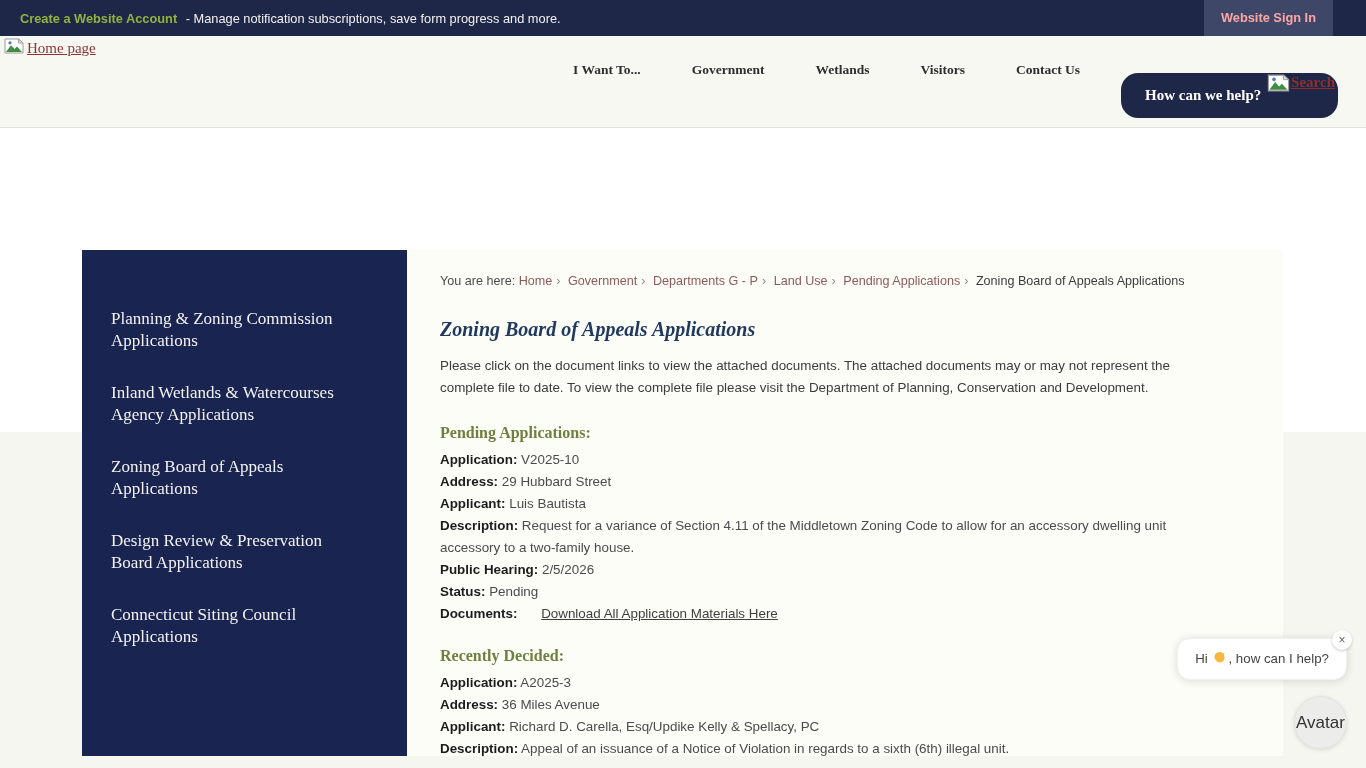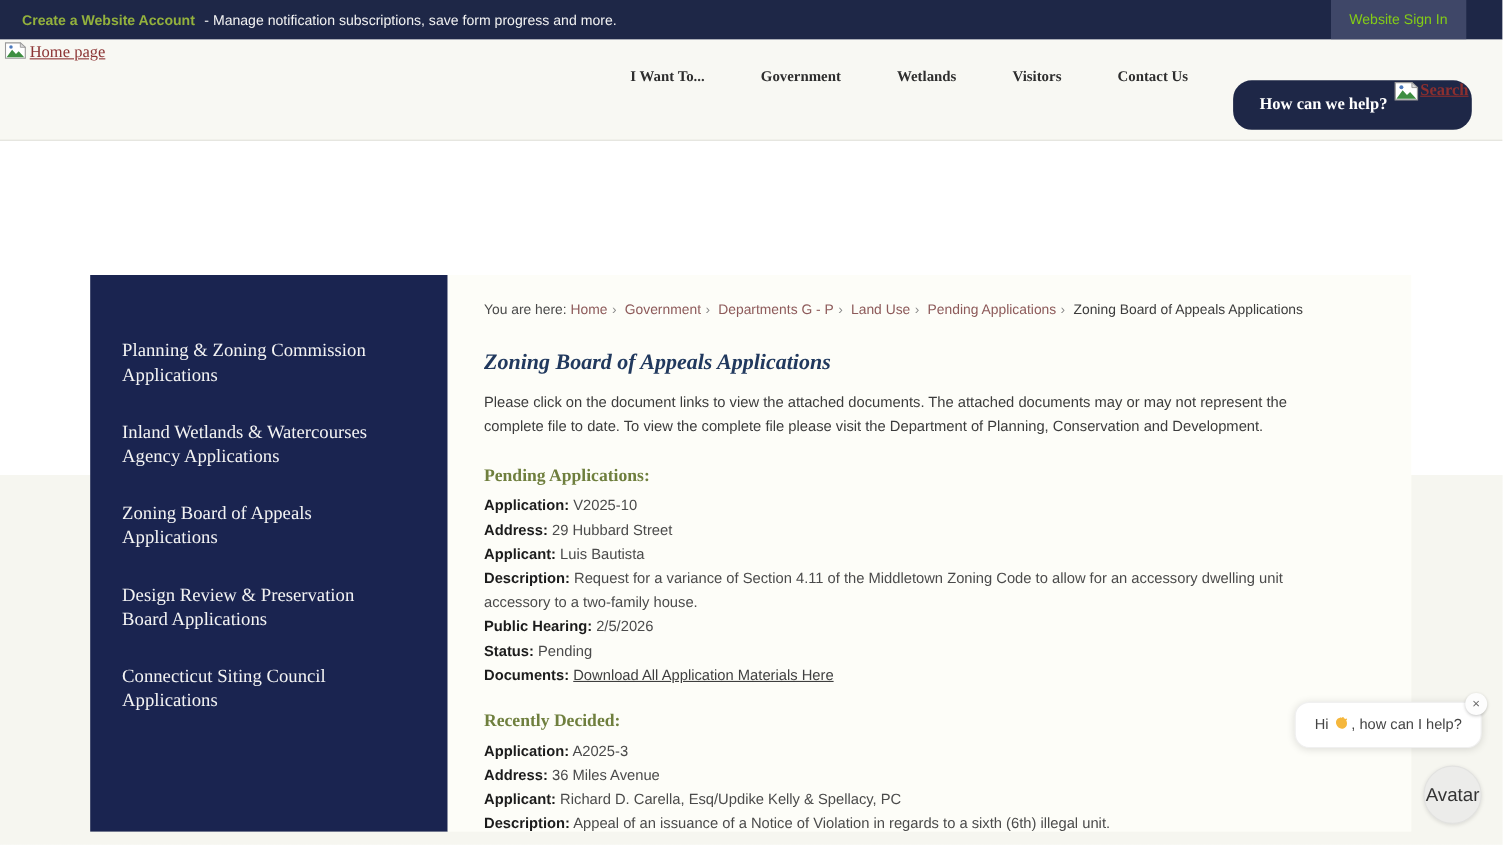--- a/index.html
+++ b/index.html
@@ -13,21 +13,21 @@
   body{
     font-family:"Liberation Sans",sans-serif;
     background:linear-gradient(to bottom,#ffffff 0,#ffffff 432px,var(--band-bg) 432px,var(--band-bg) 100%);
   }
 
   
   .topbar{height:36px;background:var(--navy);display:flex;align-items:center;color:#fff;font-size:12.8px;}
   .topbar-left{padding-left:20px;}
   .account-link{color:var(--green);font-weight:bold;text-decoration:none;cursor:pointer;}
   .account-text{color:#f2f2f2;margin-left:5px;}
-  .signin-btn{margin-left:auto;margin-right:33px;background:var(--navy-light);height:36px;line-height:36px;padding:0 17px;color:#84cc16;cursor:pointer;white-space:nowrap;}
+  .signin-btn{margin-left:auto;margin-right:33px;background:var(--navy-light);height:36px;line-height:36px;padding:0 17px;color:#fca5a5;cursor:pointer;white-space:nowrap;font-weight:bold;}
 
   
   .header{position:relative;height:92px;background:var(--header-bg);border-bottom:1px solid #e2e2db;}
   .home-link{position:absolute;left:4px;top:2px;display:flex;align-items:center;gap:3px;
     font-family:"Liberation Serif",serif;font-size:15px;color:var(--maroon);text-decoration:underline;cursor:pointer;}
   .main-nav{position:absolute;left:573px;top:26px;display:flex;gap:51px;
     font-family:"Liberation Serif",serif;font-weight:bold;font-size:13.5px;color:#2e2e2e;}
   .main-nav > div{cursor:pointer;white-space:nowrap;}
   .search-box{position:absolute;left:1121px;top:37px;width:217px;height:45px;background:var(--navy);border-radius:17px;}
   .search-input{position:absolute;left:24px;top:0;height:45px;width:130px;background:transparent;border:none;outline:none;
@@ -51,21 +51,21 @@
 
   .page-title{font-family:"Liberation Serif",serif;font-style:italic;font-weight:bold;font-size:20px;
     color:var(--title-blue);margin:30px 0 14px 0;}
   .intro{font-size:13.4px;line-height:22px;color:#3c3c3c;}
 
   .section-heading{font-family:"Liberation Serif",serif;font-weight:bold;font-size:16px;color:var(--olive);
     margin:25px 0 7px 0;}
   .section-heading.second{margin-top:22px;}
   .field{font-size:13.4px;line-height:22px;color:#4b4b4b;}
   .flabel{font-weight:bold;color:#1c1c1c;}
-  .doc-link{color:#3f3f3f;text-decoration:underline;cursor:pointer;}
+  .doc-link{color:#3f3f3f;text-decoration:underline;cursor:pointer;margin-left:20px;}
 
   
   .chat-bubble{position:fixed;right:19px;bottom:88px;background:#fff;border:1px solid #f0f0f0;border-radius:13px;
     box-shadow:0 1px 8px rgba(0,0,0,.14);padding:11px 17px;font-size:13.3px;color:#444;white-space:nowrap;}
   .chat-close{position:absolute;top:-9px;right:-6px;width:20px;height:20px;border-radius:50%;background:#fdfdfd;
     box-shadow:0 1px 3px rgba(0,0,0,.22);color:#666;font-size:12px;line-height:20px;text-align:center;cursor:pointer;}
   .wave{display:inline-block;vertical-align:-2px;margin:0 1px;}
   .chat-avatar{position:fixed;right:19px;bottom:19px;width:53px;height:53px;border-radius:50%;background:#ececea;
     border:1px solid #e2e2e0;box-shadow:0 1px 4px rgba(0,0,0,.12);display:flex;align-items:center;justify-content:center;
     font-size:17px;color:#333;cursor:pointer;overflow:hidden;}

